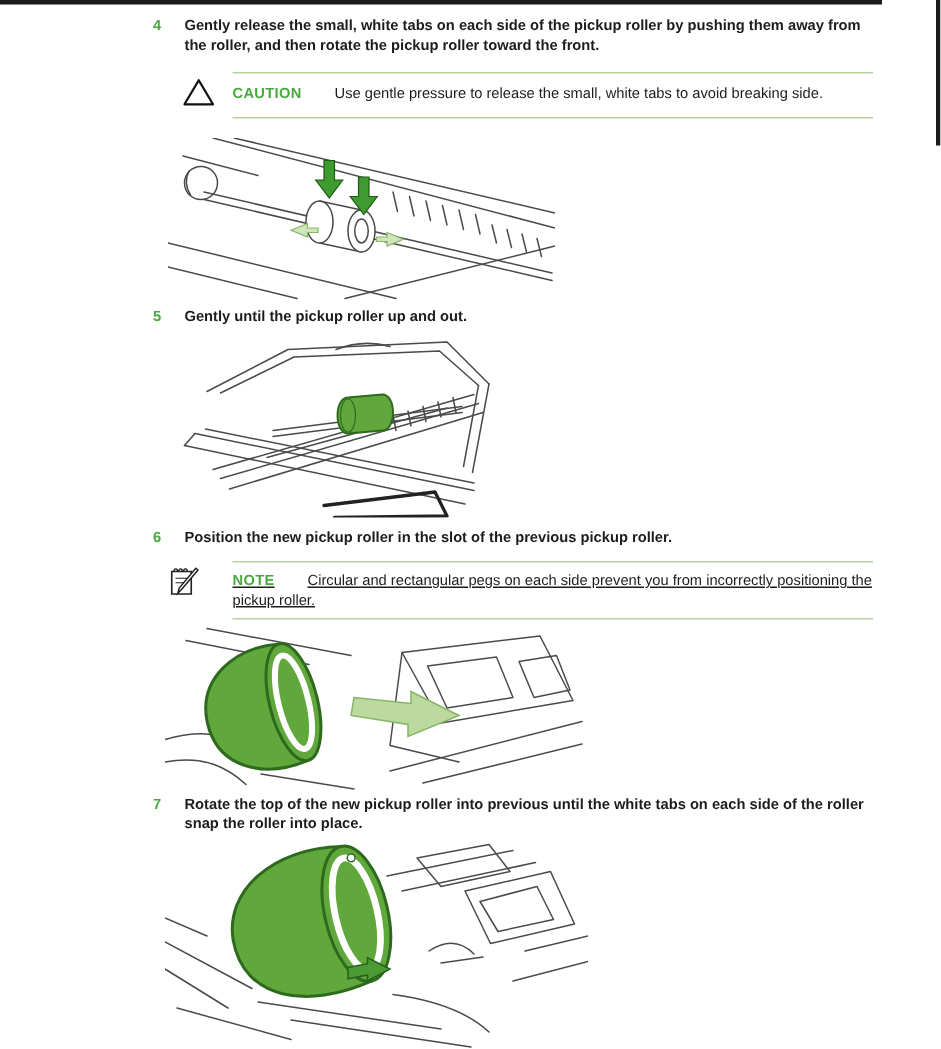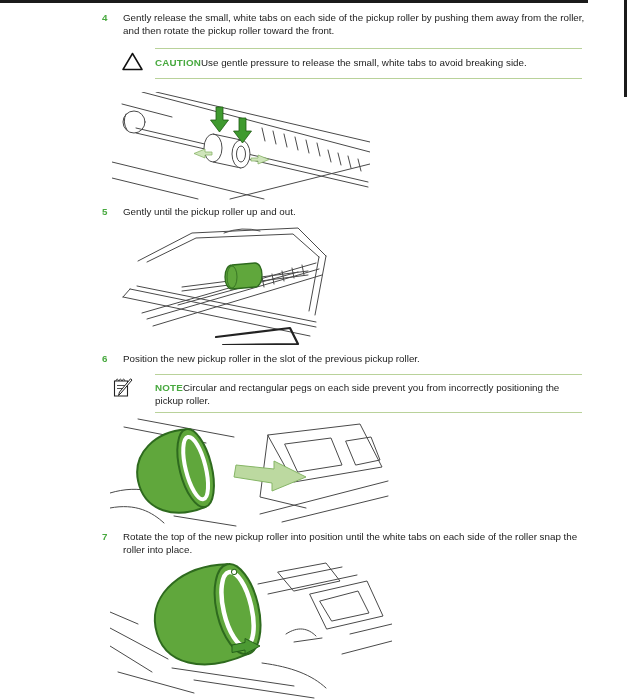--- a/index.html
+++ b/index.html
@@ -6,28 +6,28 @@
   body{
     width:627px;height:699px;background:#ffffff;position:relative;overflow:hidden;
     font-family:"Liberation Sans","DejaVu Sans",sans-serif;color:#1c1c1c;
   }
   .edge{position:absolute;background:#1b1b1b;}
   #top-edge{left:0;top:0;width:588px;height:3px;}
   #right-edge{left:624px;top:0;width:3px;height:97px;}
 
   .step{position:absolute;left:102px;width:489px;display:flex;font-size:9.8px;line-height:13px;}
   .step .num{flex:none;width:21px;font-weight:bold;color:#48a93f;}
-  .step .txt{width:468px;}
+  .step .txt{width:468px;font-weight:bold;}
 
   .callout-body{
     position:absolute;left:155px;width:427px;
     border-top:1px solid #b9d29a;border-bottom:1px solid #b9d29a;
     padding:7px 0 9px 0;font-size:9.8px;line-height:13px;
   }
-  .callout-label{color:#48a93f;font-weight:bold;margin-right:0;letter-spacing:.2px;}
+  .callout-label{color:#48a93f;font-weight:bold;margin-right:22px;letter-spacing:.2px;}
   .callout-icon{position:absolute;}
 
   .illustration{position:absolute;background:#fff;}
   svg .la{stroke:#4a4a4a;stroke-width:1;fill:none;stroke-linecap:round;stroke-linejoin:round;}
 </style>
 </head>
 <body>
 
 <div>
 
@@ -131,21 +131,21 @@
 
   <div class="callout-icon" style="left:111px;top:376px;">
     <svg width="23" height="23" viewBox="0 0 23 23">
       <path d="M3.5 5 L16.5 5 L16.5 20 L3.5 20 Z" fill="#fff" stroke="#222" stroke-width="1.1"></path>
       <path d="M5 5 C5 2.6 7.4 2.6 7.4 5 M8.2 5 C8.2 2.6 10.6 2.6 10.6 5 M11.4 5 C11.4 2.6 13.8 2.6 13.8 5" fill="none" stroke="#222" stroke-width="0.9"></path>
       <line x1="6" y1="9.5" x2="14" y2="9.5" stroke="#222" stroke-width="0.8"></line>
       <line x1="6" y1="12.5" x2="12" y2="12.5" stroke="#222" stroke-width="0.8"></line>
       <path d="M21 4 L10 17 L7.5 19.5 L8.5 16 L19.5 2.8 Z" fill="#fff" stroke="#222" stroke-width="1"></path>
     </svg>
   </div>
-  <div class="callout-body" style="top:374px;padding:6px 0 5px 0;">
+  <div class="callout-body" style="top:374px;padding:6px 0 5px 0;text-decoration:underline;">
     <span class="callout-label">NOTE</span><span>Circular and rectangular pegs on each side prevent you from incorrectly positioning the pickup roller.</span>
   </div>
 
   <div class="illustration" style="left:110px;top:415px;">
     <svg width="280" height="113" viewBox="0 0 280 113">
       <g class="la">
         <line x1="28" y1="4" x2="124" y2="22"></line>
         <line x1="14" y1="12" x2="96" y2="28"></line>
         <path d="M158 20 L250 9 L272 52 L184 67 Z"></path>
         <path d="M175 29 L221 23 L232 50 L188 57 Z"></path>
@@ -161,21 +161,21 @@
         <path d="M86 16 C56 11 28 26 27 55 C26 86 54 101 86 96 Z" fill="#60a73c" stroke="#2e6a1e" stroke-width="2"></path>
         <ellipse cx="86" cy="56" rx="16" ry="40" fill="#60a73c" stroke="#2e6a1e" stroke-width="2"></ellipse>
         <ellipse cx="86" cy="56" rx="10" ry="32" fill="none" stroke="#ffffff" stroke-width="4"></ellipse>
       </g>
       <path d="M126 50 L164 54 L164 46 L196 62 L162 76 L162 68 L124 62 Z" fill="#bcd9a0" stroke="#85b565"></path>
     </svg>
   </div>
 
   <div class="step" style="top:530px;">
     <div class="num">7</div>
-    <div class="txt">Rotate the top of the new pickup roller into position until the white tabs on each side of the roller snap the roller into place.</div>
+    <div class="txt">Rotate the top of the new pickup roller into previous until the white tabs on each side of the roller snap the roller into place.</div>
   </div>
 
   <div class="illustration" style="left:110px;top:562px;">
     <svg width="282" height="137" viewBox="0 0 282 137">
       <g class="la">
         <line x1="148" y1="22" x2="232" y2="5"></line>
         <line x1="158" y1="32" x2="247" y2="13"></line>
         <path d="M168 10 L216 1 L230 19 L184 29 Z"></path>
         <path d="M200 32 L257 19 L273 54 L217 67 Z"></path>
         <path d="M210 39 L248 29 L259 51 L222 59 Z"></path>

